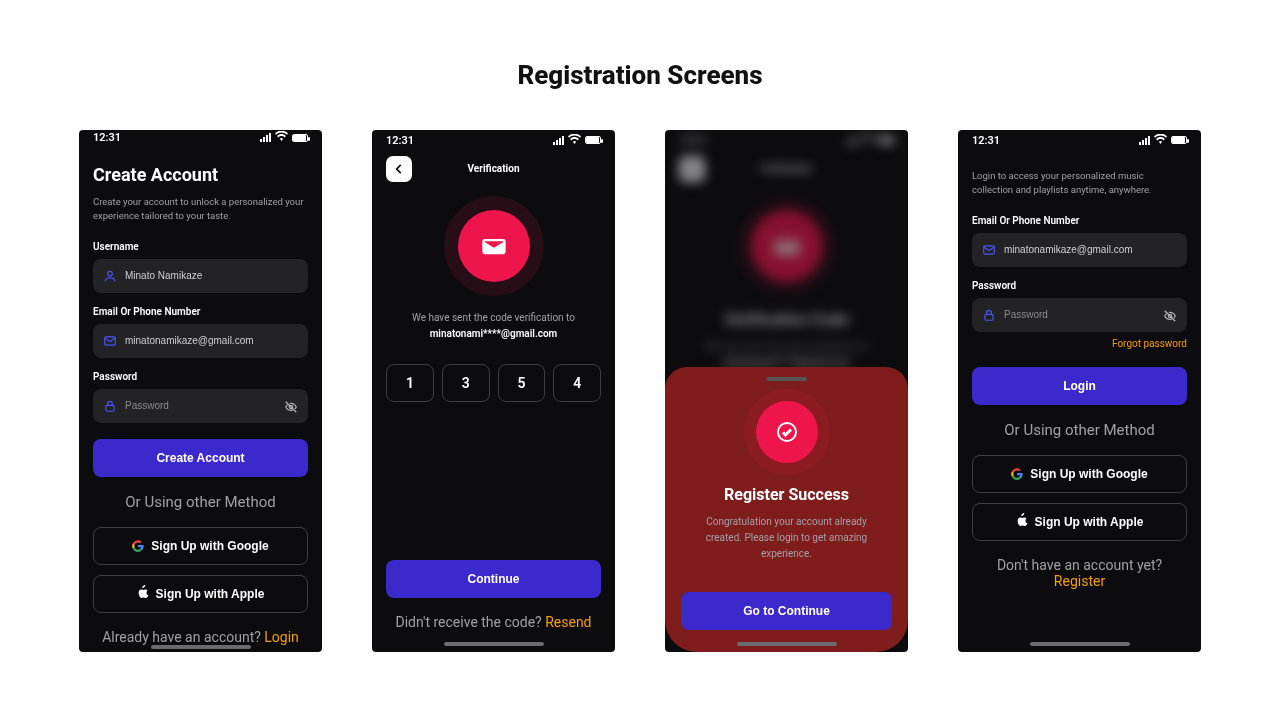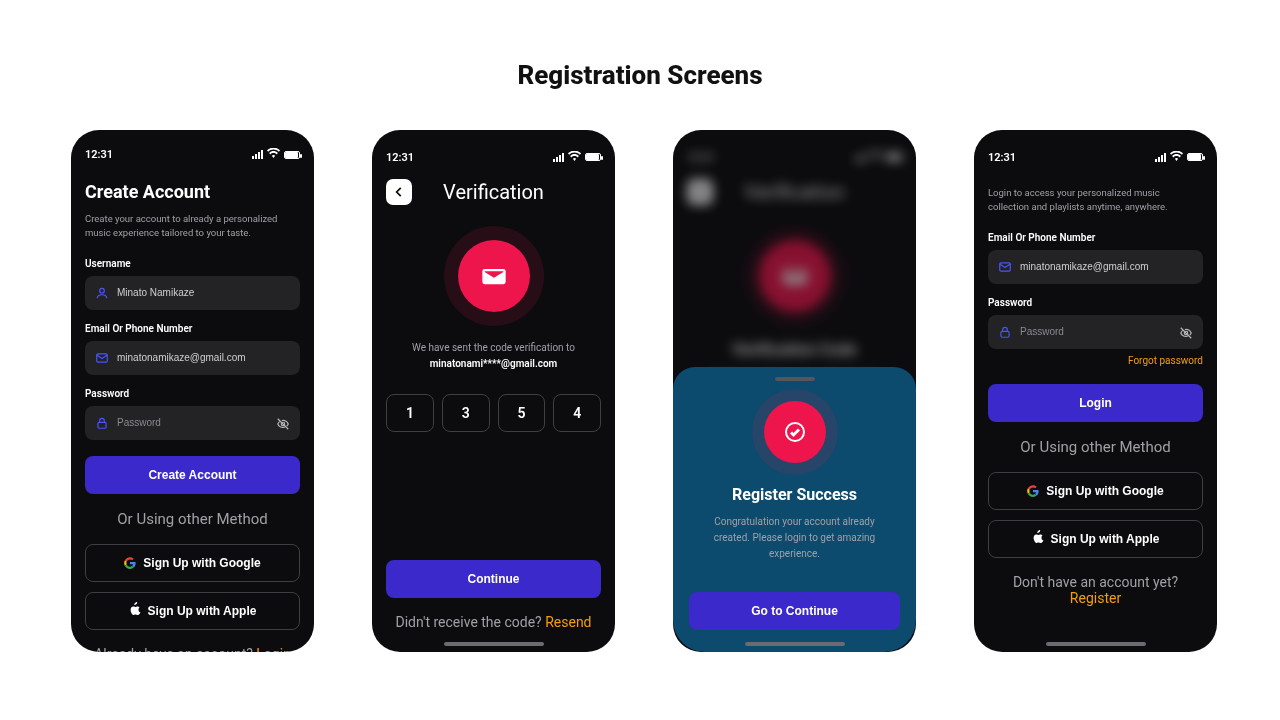--- a/index.html
+++ b/index.html
@@ -1,19 +1,19 @@
 <!DOCTYPE html>
 <html><head>
 <meta charset="utf-8">
 <style>
   * { box-sizing: border-box; margin: 0; padding: 0; }
   body { background: #fff; font-family: -apple-system, BlinkMacSystemFont, 'Segoe UI', Roboto, sans-serif; }
   .page-title { text-align: center; font-size: 26px; font-weight: 800; color: #111; margin-top: 60px; margin-bottom: 40px; }
   .row { display: flex; justify-content: center; gap: 50px; }
-  .phone { width: 243px; height: 522px; background: #0c0c0f; border-radius: 28px; overflow: hidden; position: relative; color: #fff; padding: 18px 14px 0; display: flex; flex-direction: column; margin-left: 8px; }
+  .phone { width: 243px; height: 522px; background: #0c0c0f; border-radius: 4px; overflow: hidden; position: relative; color: #fff; padding: 1px 14px 0; display: flex; flex-direction: column; }
   .statusbar { display: flex; justify-content: space-between; align-items: center; font-size: 11px; font-weight: 600; height: 18px; }
   .statusbar .right { display: flex; gap: 4px; align-items: center; }
   .sig { display: flex; gap: 1px; align-items: flex-end; }
   .sig i { width: 2px; background: #fff; display: block; }
   .sig i:nth-child(1){height:3px}.sig i:nth-child(2){height:5px}.sig i:nth-child(3){height:7px}.sig i:nth-child(4){height:9px}
   .batt { width: 16px; height: 8px; border:1px solid #fff; border-radius:2px; position: relative; }
   .batt::after { content:""; position:absolute; right:-3px; top:2px; width:2px; height:4px; background:#fff; border-radius:1px; }
   .batt i { display:block; width:13px; height:6px; background:#fff; margin:0; border-radius:1px; }
   .content { flex:1; display:flex; flex-direction:column; padding-top: 20px; }
   .h1 { font-size: 18px; font-weight: 700; margin-bottom: 10px; }
@@ -29,31 +29,31 @@
   .btn.outline { background:none; border:1px solid #3e3e44; color:#fff; }
   .muted-center { text-align:center; font-size:15px; color:#a0a0a5; margin: 16px 0; }
   .footer-note { text-align:center; font-size:14px; color:#a0a0a5; margin-top:16px; }
   .footer-note .accent { color:#f59e0b; }
   .accent-link { color:#f59e0b; font-size:10px; text-align:right; margin-top:-4px; margin-bottom:12px; }
   .homebar { width: 100px; height: 4px; background: #6b6b70; border-radius: 2px; margin: 0 auto 6px; }
   .spacer { flex:1; }
   
   .topbar { display:flex; align-items:center; justify-content:center; position:relative; margin-top:14px; }
   .back { position:absolute; left:0; width:26px; height:26px; background:#fff; border-radius:7px; display:flex; align-items:center; justify-content:center; cursor:pointer; }
-  .title-mid { font-size:20px; font-weight:400; }
+  .title-mid { font-size:10px; font-weight:700; }
   .glow-circle { width:72px; height:72px; border-radius:50%; background:#ed154b; display:flex; align-items:center; justify-content:center; margin:36px auto 28px; box-shadow: 0 0 0 14px rgba(237,21,75,0.12); position:relative; }
   .glow-circle::before { content:""; position:absolute; inset:-6px; border-radius:50%; background: radial-gradient(circle, rgba(237,21,75,0.3) 40%, transparent 72%); z-index:-1; }
   .vc-title { text-align:center; font-size:16px; font-weight:700; margin-bottom:10px; }
   .vc-sub { text-align:center; font-size:10px; color:#a0a0a5; line-height:1.6; margin-bottom:22px; }
   .vc-sub b { color:#fff; font-weight:600; }
   .codes { display:flex; gap:8px; justify-content:center; margin-bottom: 18px; }
   .codes .box { flex:1; height:38px; border:1px solid #3e3e44; border-radius:8px; display:flex; align-items:center; justify-content:center; font-size:14px; font-weight:600; }
   
   .blurwrap { filter: blur(6px); opacity:0.55; }
-  .overlay-sheet { position:absolute; left:0; right:0; bottom:0; height: 285px; background:#0c4a6e; border-radius: 22px 22px 32px 32px; padding: 10px 16px 0; display:flex; flex-direction:column; }
+  .overlay-sheet { position:absolute; left:0; right:0; bottom:0; height: 285px; background:#7f1d1d; border-radius: 22px 22px 32px 32px; padding: 10px 16px 0; display:flex; flex-direction:column; }
   .handle { width:40px; height:4px; background:#565659; border-radius:2px; margin: 0 auto 10px; }
   .glow2 { width:62px; height:62px; border-radius:50%; background:#ed154b; display:flex; align-items:center; justify-content:center; margin: 10px auto 22px; box-shadow: 0 0 0 12px rgba(237,21,75,0.12); }
   .stack-gap { display:flex; flex-direction:column; gap:10px; }
   .gicon{display:inline-flex;width:12px;height:12px}
 </style>
 </head>
 <body>
 
 <h2 class="page-title">Registration Screens</h2>
 
@@ -72,21 +72,21 @@
         <span><svg width="13" height="10" viewBox="0 0 24 18">
               <path d="M12 18l-3-4c1-1 2-1.4 3-1.4s2 .4 3 1.4zM4 9c2.4-2.4 5.2-3.6 8-3.6s5.6 1.2 8 3.6l-2 2.6c-1.8-1.8-3.9-2.7-6-2.7s-4.2.9-6 2.7zM0 4C3.4.6 7.7-1 12-1s8.6 1.6 12 5l-2 2.6C19.2 3.8 15.6 2.5 12 2.5S4.8 3.8 2 6.6z" fill="#fff"></path>
             </svg></span>
         <span class="batt">
             <i></i>
           </span>
       </div>
     </div>
     <div class="content">
       <div class="h1">Create Account</div>
-      <div class="sub">Create your account to already a personalized music experience tailored to your taste.</div>
+      <div class="sub">Create your account to unlock a personalized your experience tailored to your taste.</div>
 
       <div class="lbl">Username</div>
       <div class="field">
         <span class="ic">
             <svg width="14" height="14" viewBox="0 0 24 24" fill="none" stroke="#4a54ff" stroke-width="2">
               <circle cx="12" cy="8" r="4"></circle>
               <path d="M4 21c0-4 4-6 8-6s8 2 8 6"></path>
             </svg>
           </span>
         <input value="Minato Namikaze" style="">

